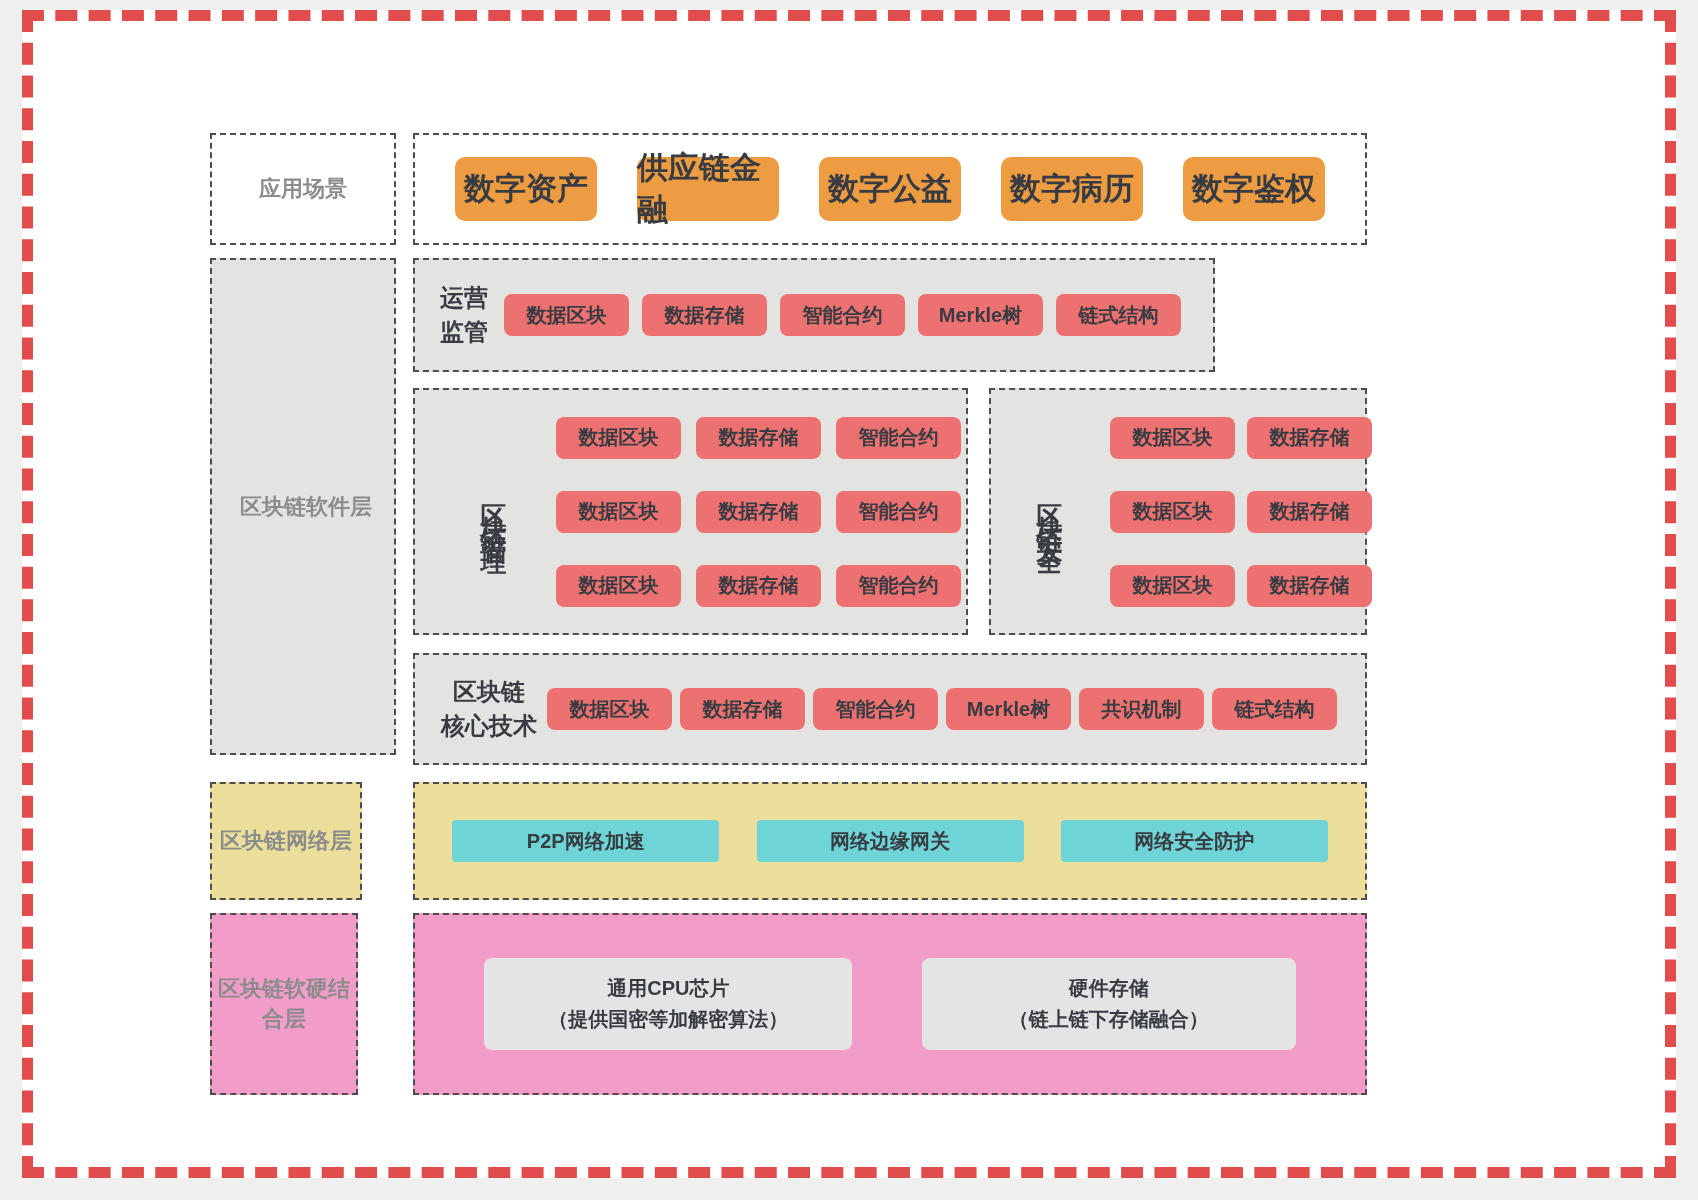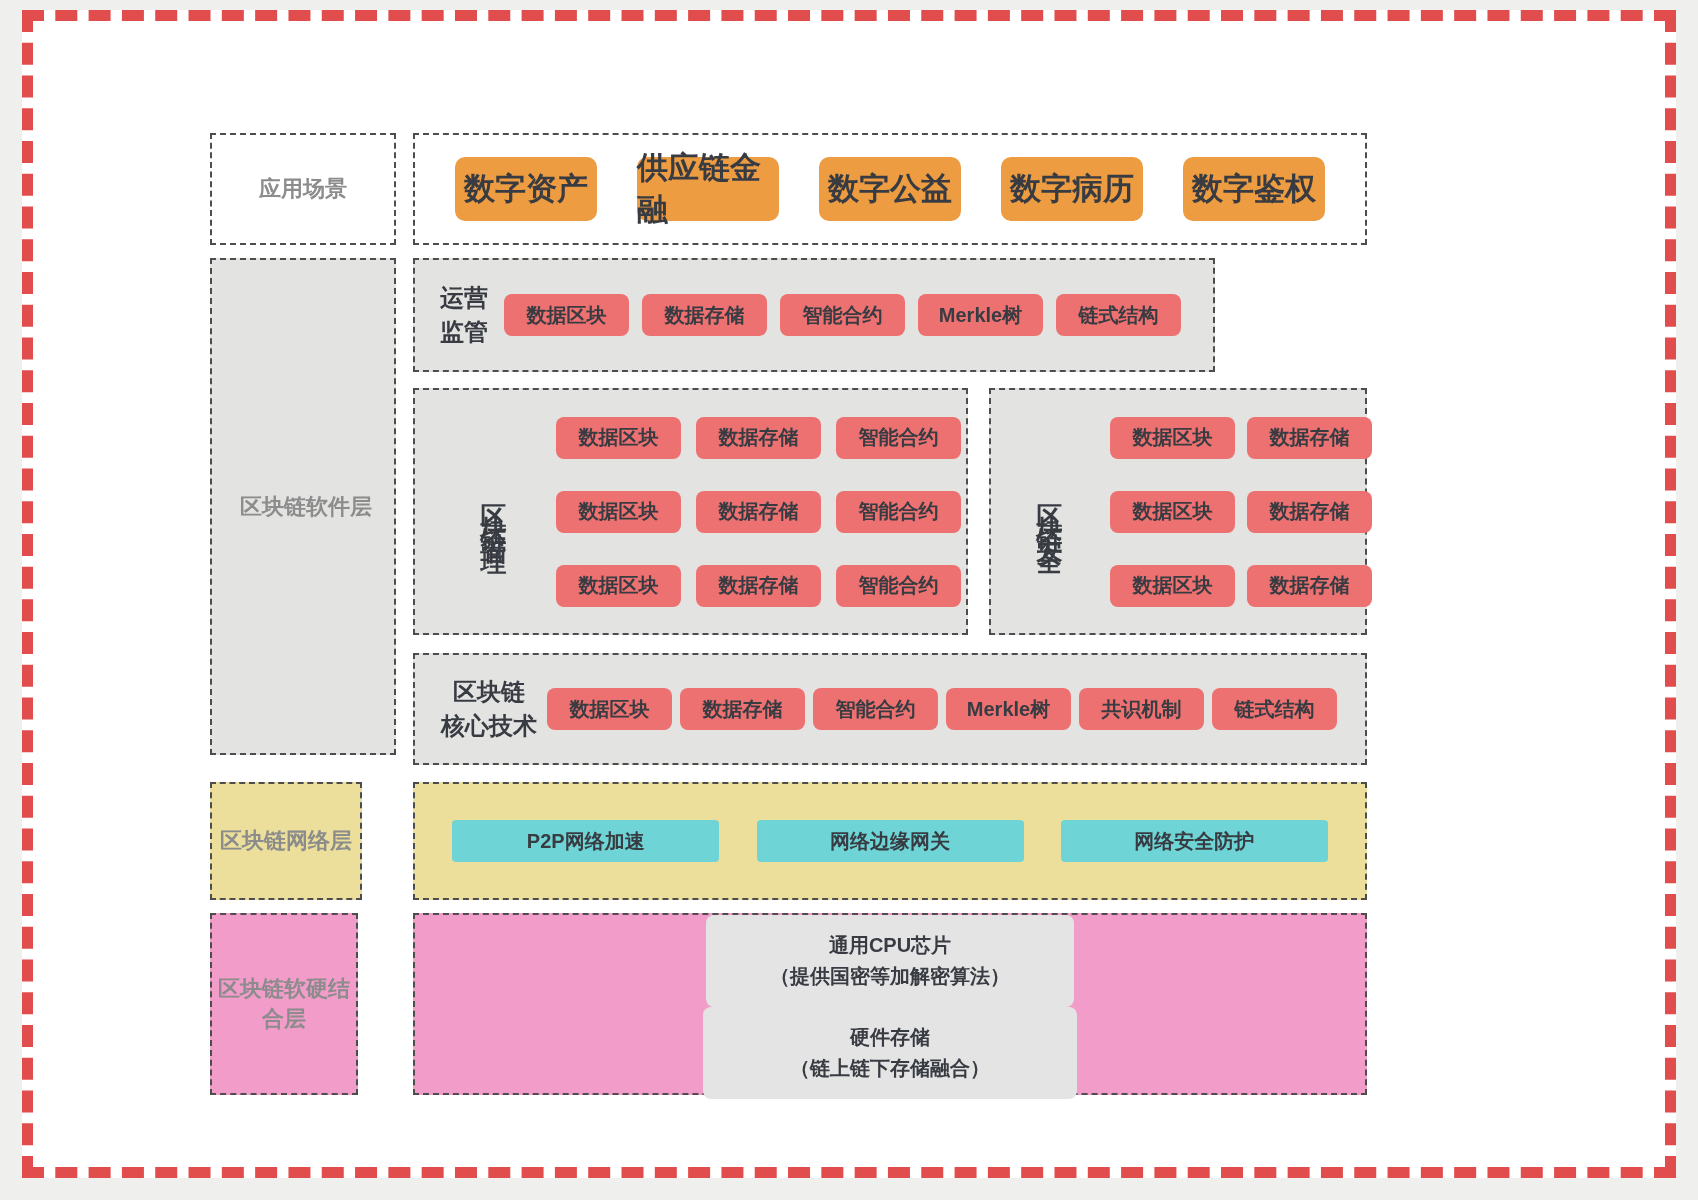--- a/index.html
+++ b/index.html
@@ -47,21 +47,21 @@
   .app-label   {left:210px; top:133px; width:186px; height:112px;}
   .app-row     {left:413px; top:133px; width:954px; height:112px;}
   .sw-label    {left:210px; top:258px; width:186px; height:497px;}
   .ops-row     {left:413px; top:258px; width:802px; height:114px; padding:0 32px 0 25px;}
   .mgmt-box    {left:413px; top:388px; width:555px; height:247px; padding-left:62px;}
   .sec-box     {left:989px; top:388px; width:378px; height:247px; padding-left:42px;}
   .core-row    {left:413px; top:653px; width:954px; height:112px; padding:0 28px 0 24px;}
   .net-label   {left:210px; top:782px; width:152px; height:118px;}
   .net-row     {left:413px; top:782px; width:954px; height:118px;}
   .hw-label    {left:210px; top:913px; width:148px; height:182px;text-align:center;}
-  .hw-row      {left:413px; top:913px; width:954px; height:182px;flex-direction:column;}
+  .hw-row      {left:413px; top:913px; width:954px; height:182px;}
 </style>
 </head>
 <body>
 
 <div class="canvas">
   <div class="frame"></div>
 
   <div class="sec label-box white-bg app-label">
     <span>应用场景</span>
   </div>

